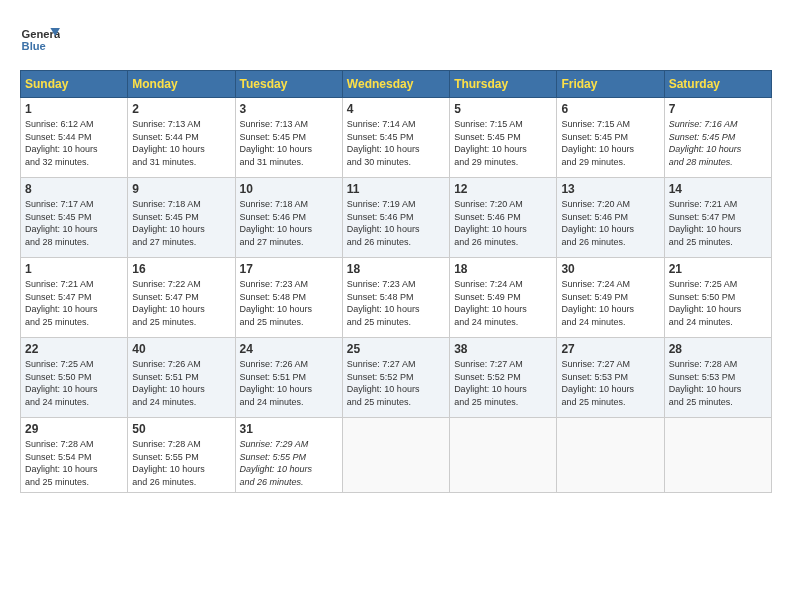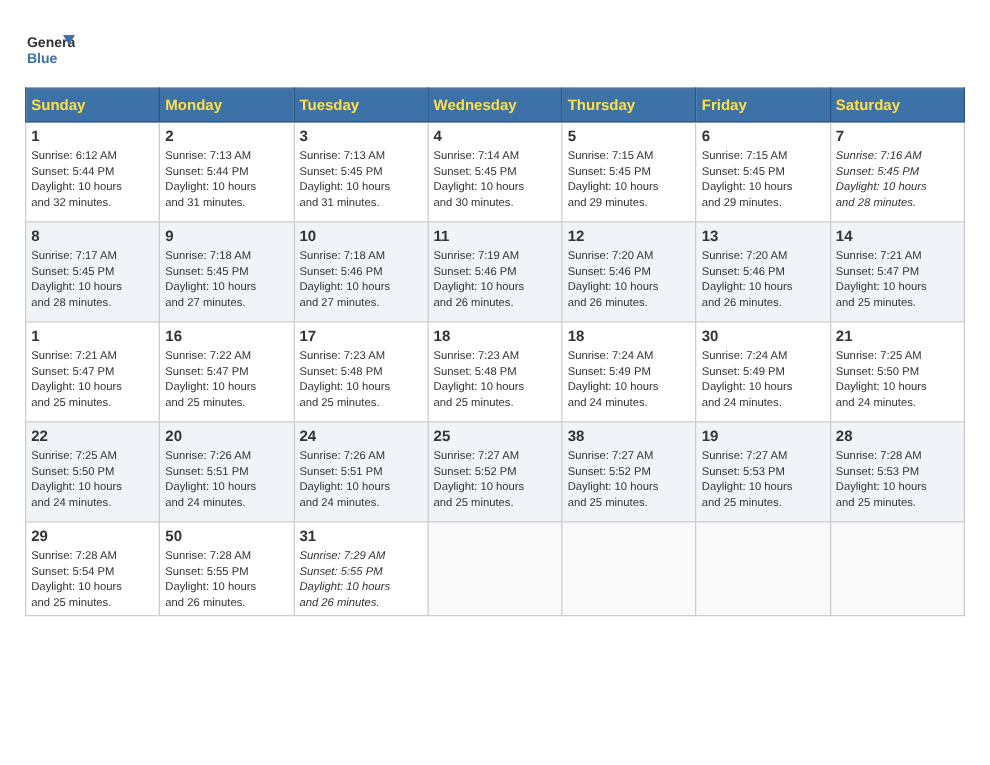--- a/index.html
+++ b/index.html
@@ -266,21 +266,21 @@
       </tr>
       <tr>
         <td>
           <span class="day-num">22</span>
           <div class="day-info" style="white-space: pre-line;">Sunrise: 7:25 AM
 Sunset: 5:50 PM
 Daylight: 10 hours
 and 24 minutes.</div>
         </td>
         <td>
-          <span class="day-num">20</span>
+          <span class="day-num">40</span>
           <div class="day-info" style="white-space: pre-line;">Sunrise: 7:26 AM
 Sunset: 5:51 PM
 Daylight: 10 hours
 and 24 minutes.</div>
         </td>
         <td>
           <span class="day-num">24</span>
           <div class="day-info" style="white-space: pre-line;">Sunrise: 7:26 AM
 Sunset: 5:51 PM
 Daylight: 10 hours
@@ -294,21 +294,21 @@
 and 25 minutes.</div>
         </td>
         <td>
           <span class="day-num">38</span>
           <div class="day-info" style="white-space: pre-line;">Sunrise: 7:27 AM
 Sunset: 5:52 PM
 Daylight: 10 hours
 and 25 minutes.</div>
         </td>
         <td>
-          <span class="day-num">19</span>
+          <span class="day-num">27</span>
           <div class="day-info" style="white-space: pre-line;">Sunrise: 7:27 AM
 Sunset: 5:53 PM
 Daylight: 10 hours
 and 25 minutes.</div>
         </td>
         <td>
           <span class="day-num">28</span>
           <div class="day-info" style="white-space: pre-line;">Sunrise: 7:28 AM
 Sunset: 5:53 PM
 Daylight: 10 hours

